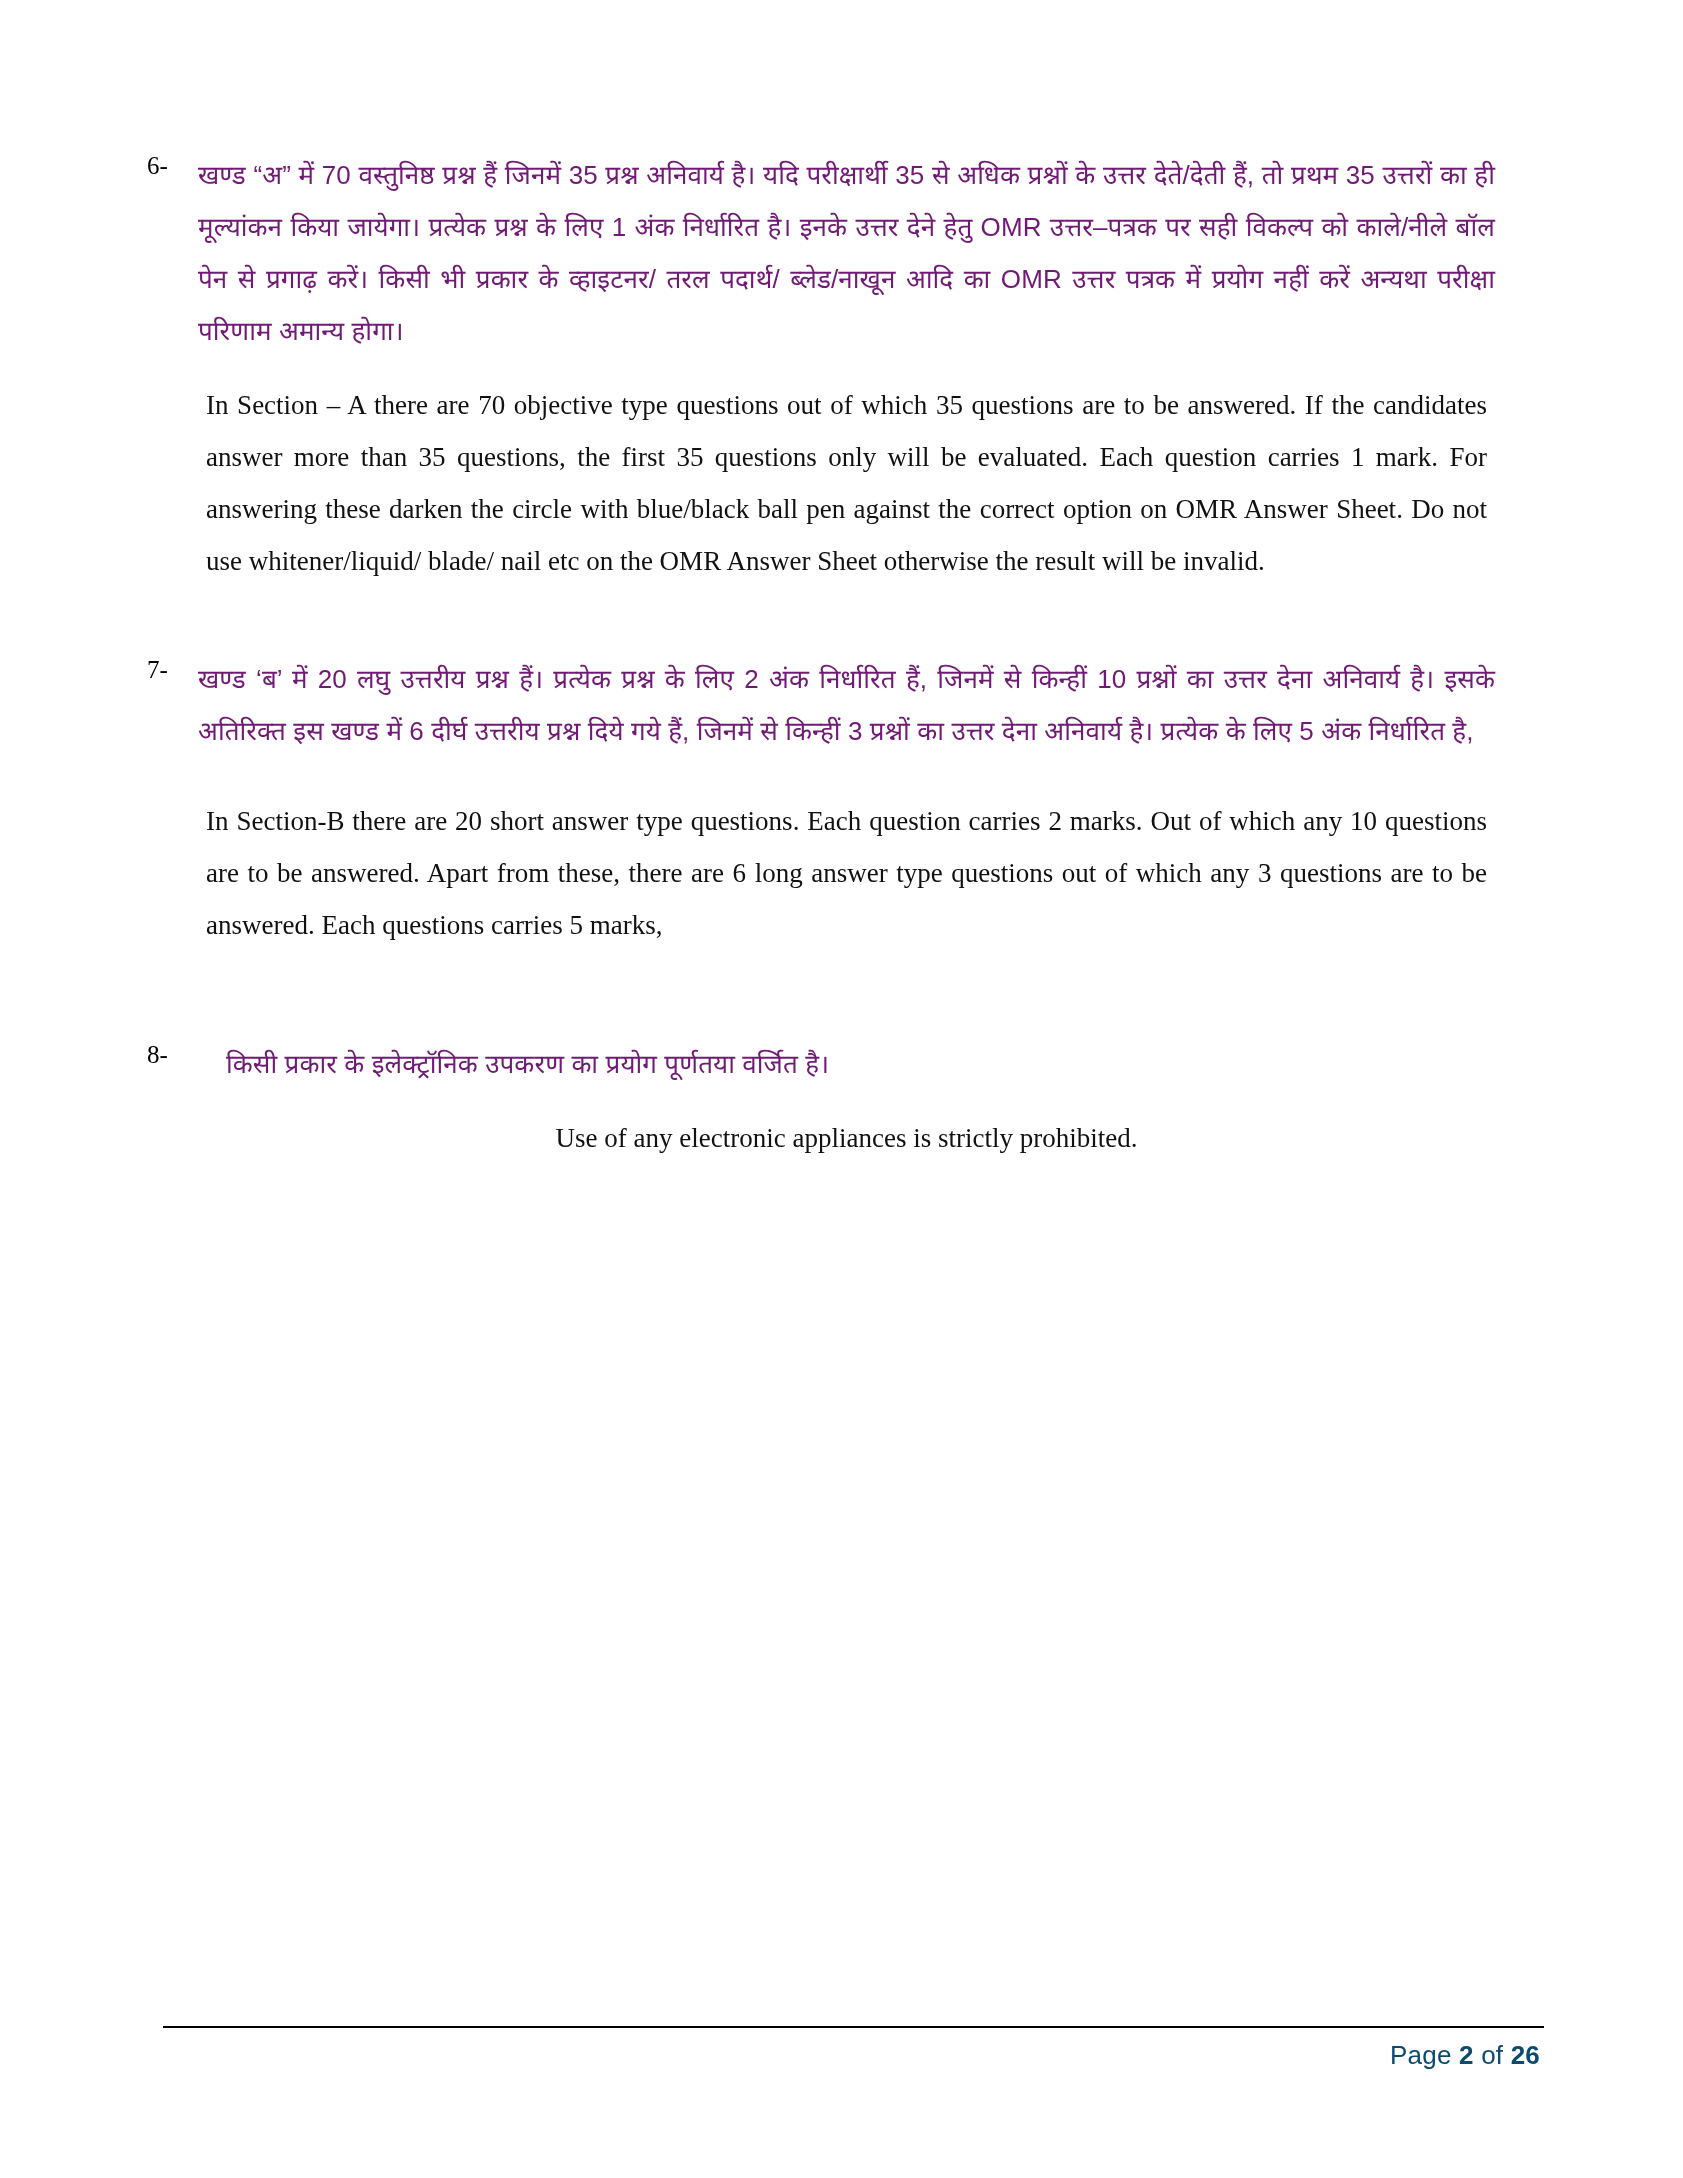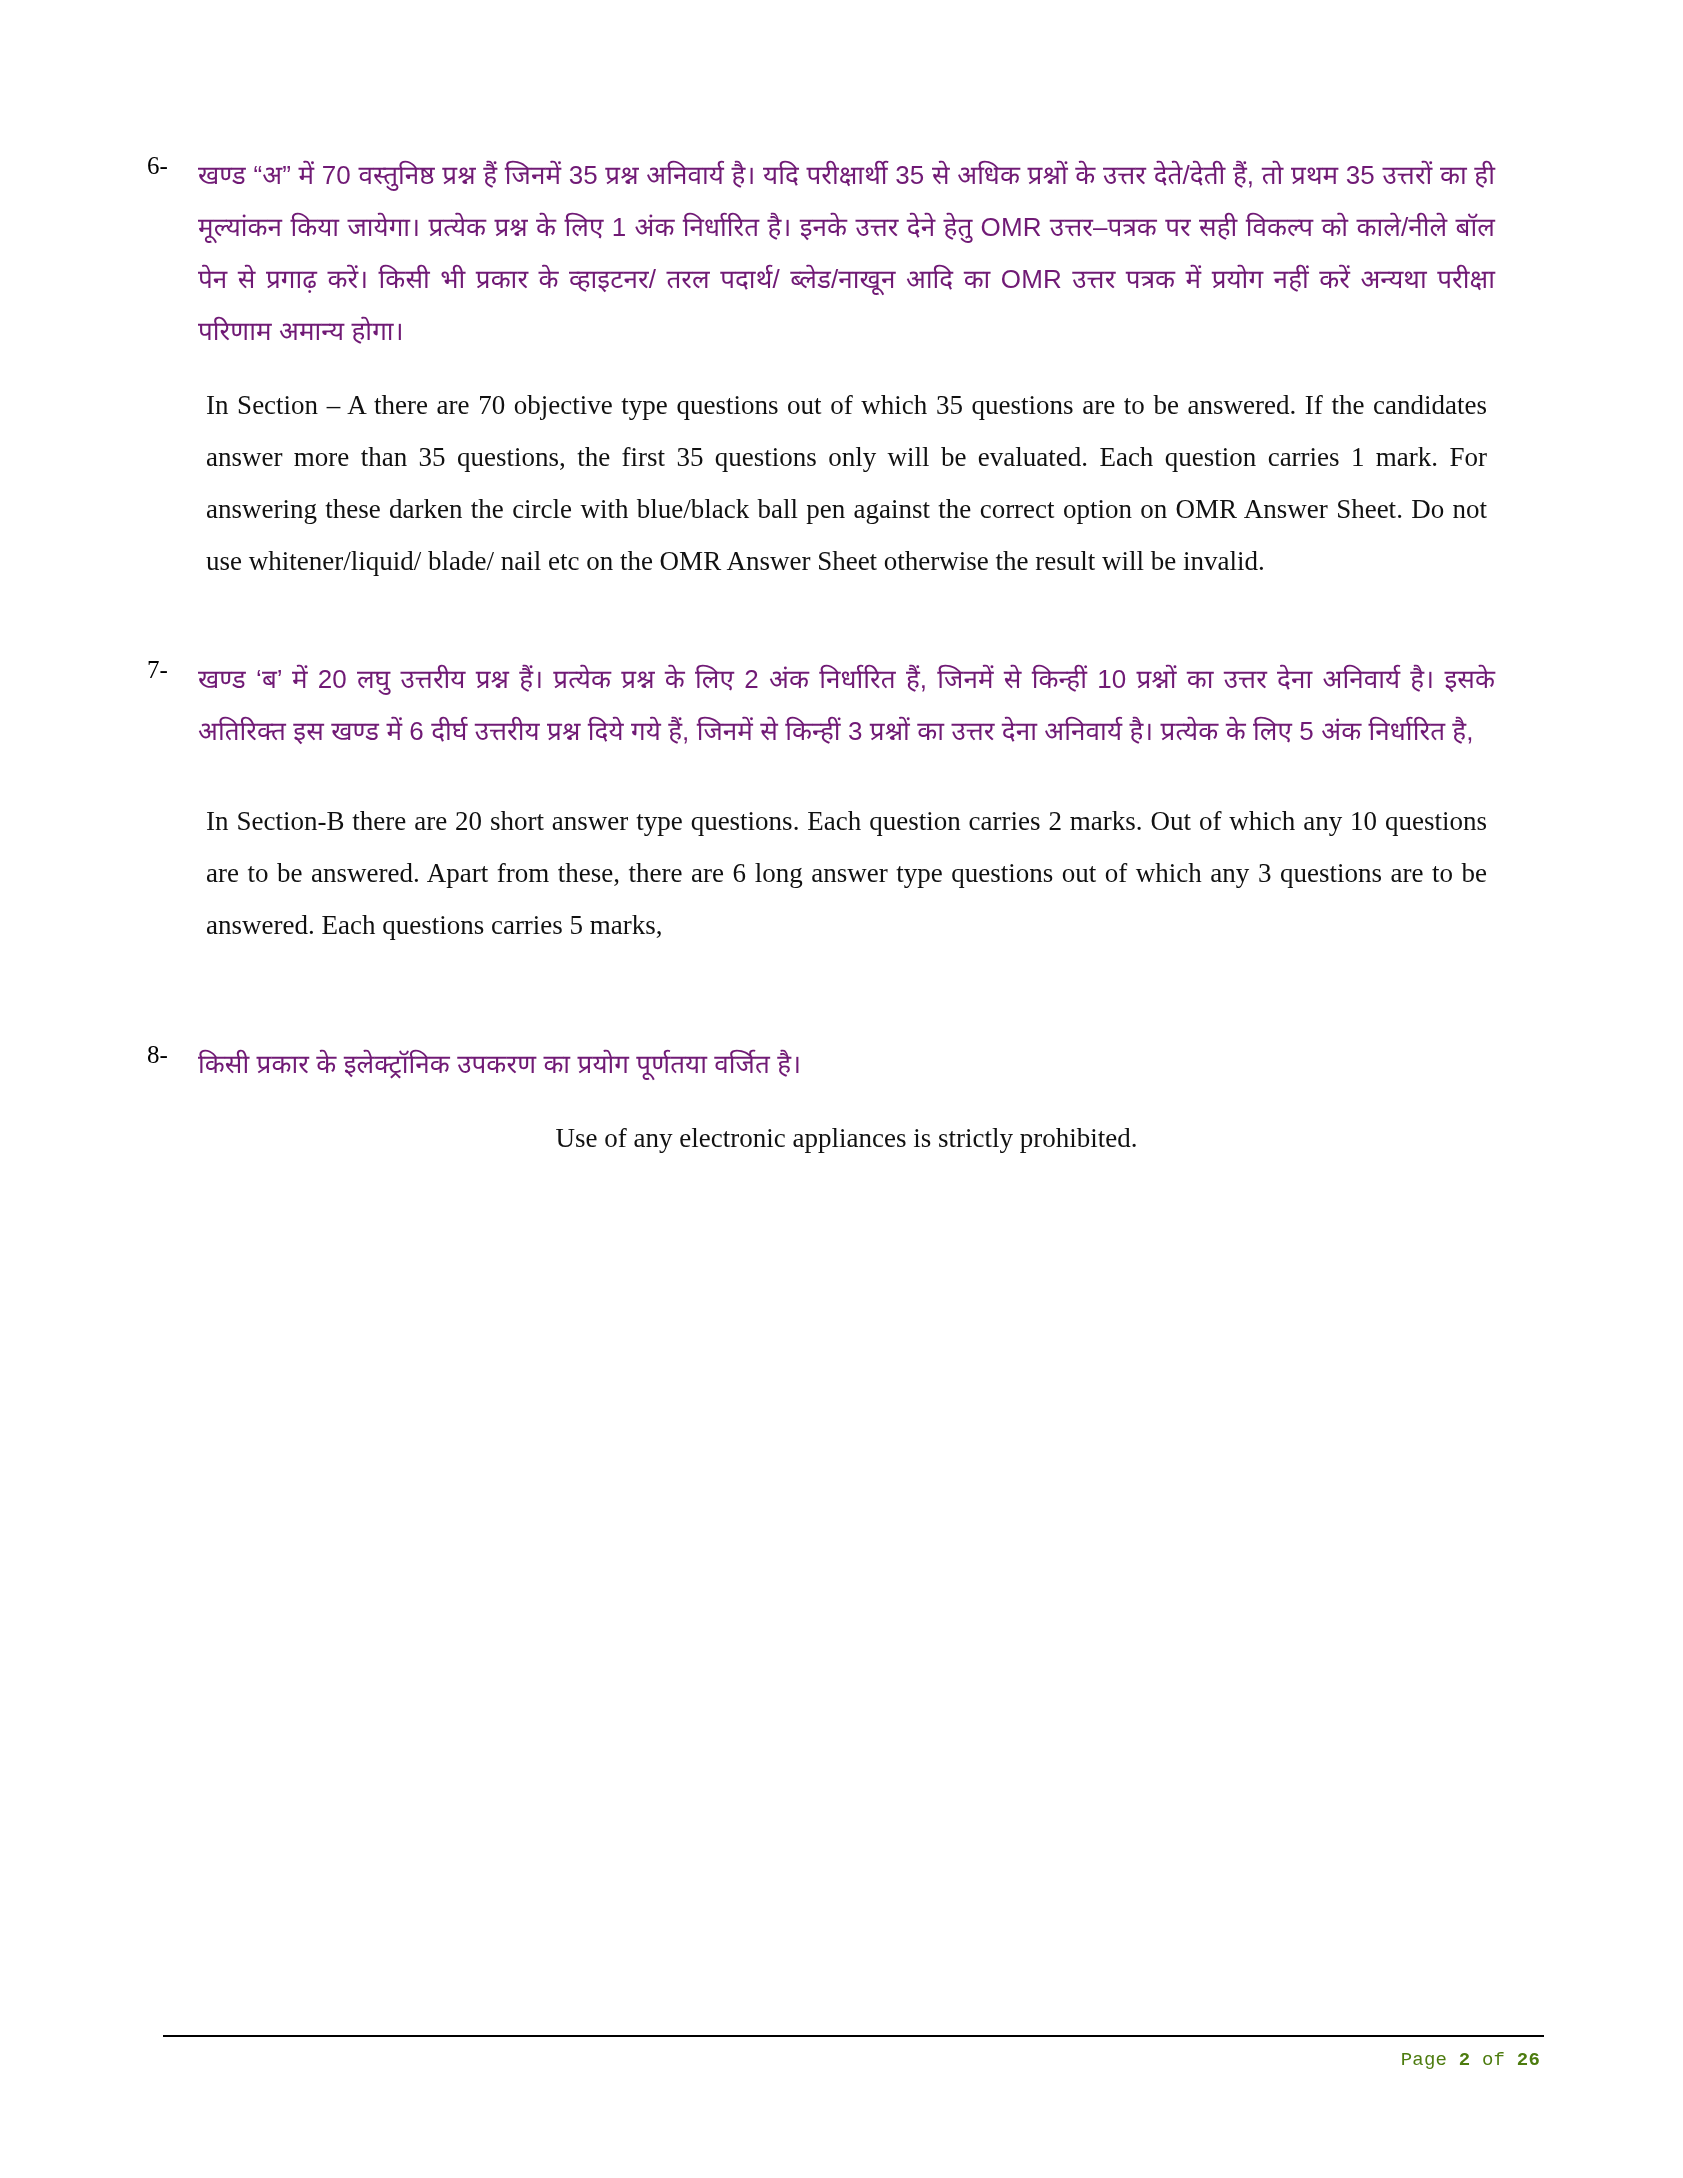--- a/index.html
+++ b/index.html
@@ -73,23 +73,23 @@
     right: 139px;
     bottom: 107px;
   }
   .footer-rule {
     border: 0;
     border-top: 2.5px solid #000000;
     margin: 0 0 12px 0;
     width: 100%;
   }
   .footer-text {
-    font-family: Liberation Mono, monospace;
-    font-size: 19px;
-    color: #4d7c0f;
+    font-family: Liberation Sans, sans-serif;
+    font-size: 26px;
+    color: #0c4a6e;
     text-align: right;
     padding-right: 4px;
     letter-spacing: 0.2px;
   }
   .footer-text b { font-weight: 700; }
   .footer-text .lbl { font-weight: 400; }
 </style>
 </head>
 <body>
 
@@ -110,21 +110,21 @@
       <div class="item-num">7-</div>
       <p class="hi">खण्ड ‘ब’ में 20 लघु उत्तरीय प्रश्न हैं। प्रत्येक प्रश्न के लिए 2 अंक निर्धारित हैं, जिनमें से किन्हीं 10 प्रश्नों का उत्तर देना अनिवार्य है। इसके अतिरिक्त इस खण्ड में 6 दीर्घ उत्तरीय प्रश्न दिये गये हैं, जिनमें से किन्हीं 3 प्रश्नों का उत्तर देना अनिवार्य है। प्रत्येक के लिए 5 अंक निर्धारित है,</p>
       <div class="gap-md"></div>
       <p class="en">In Section-B there are 20 short answer type questions. Each question carries 2 marks. Out of which any 10 questions are to be answered. Apart from these, there are 6 long answer type questions out of which any 3 questions are to be answered. Each questions carries 5 marks,</p>
     </div>
 
     <div class="gap-lg"></div>
 
     <div class="item">
       <div class="item-num">8-</div>
-      <p class="hi" style="text-align:left;">किसी प्रकार के इलेक्ट्रॉनिक उपकरण का प्रयोग पूर्णतया वर्जित है।</p>
+      <p class="hi" style="text-align:left;margin-left:28px;">किसी प्रकार के इलेक्ट्रॉनिक उपकरण का प्रयोग पूर्णतया वर्जित है।</p>
       <div class="gap-sm"></div>
       <p class="en" style="text-align:center;">Use of any electronic appliances is strictly prohibited.</p>
     </div>
 
   </div>
 
   <div class="footer">
     <hr class="footer-rule">
     <div class="footer-text">
       <span class="lbl">Page</span><span>&nbsp;</span><b>2</b><span>&nbsp;</span><span class="lbl">of</span><span>&nbsp;</span><b>26</b>

